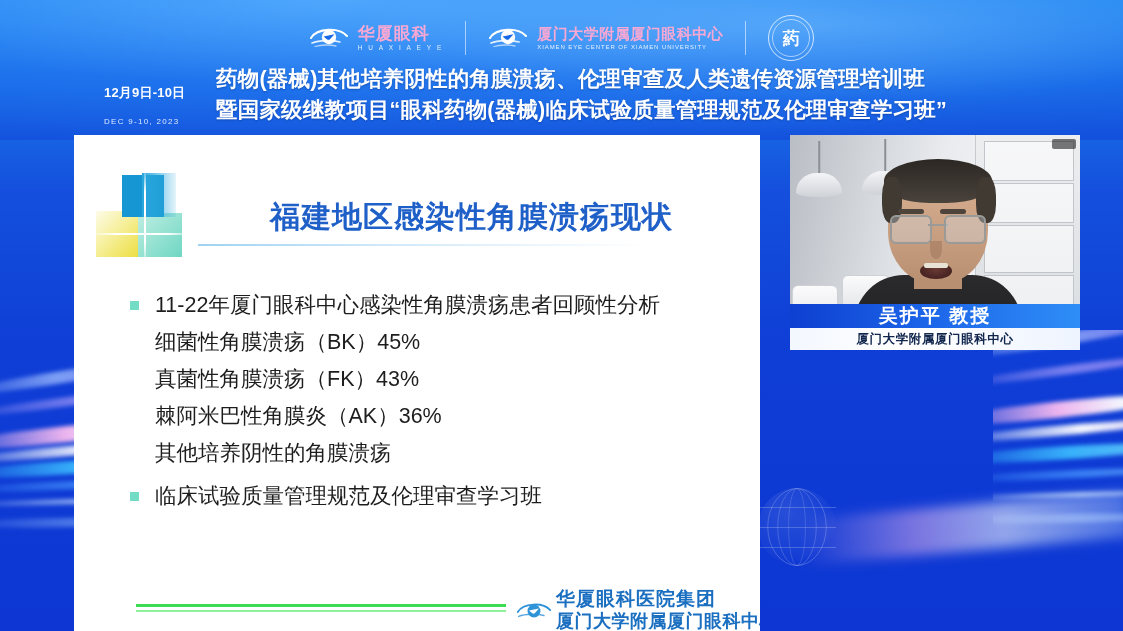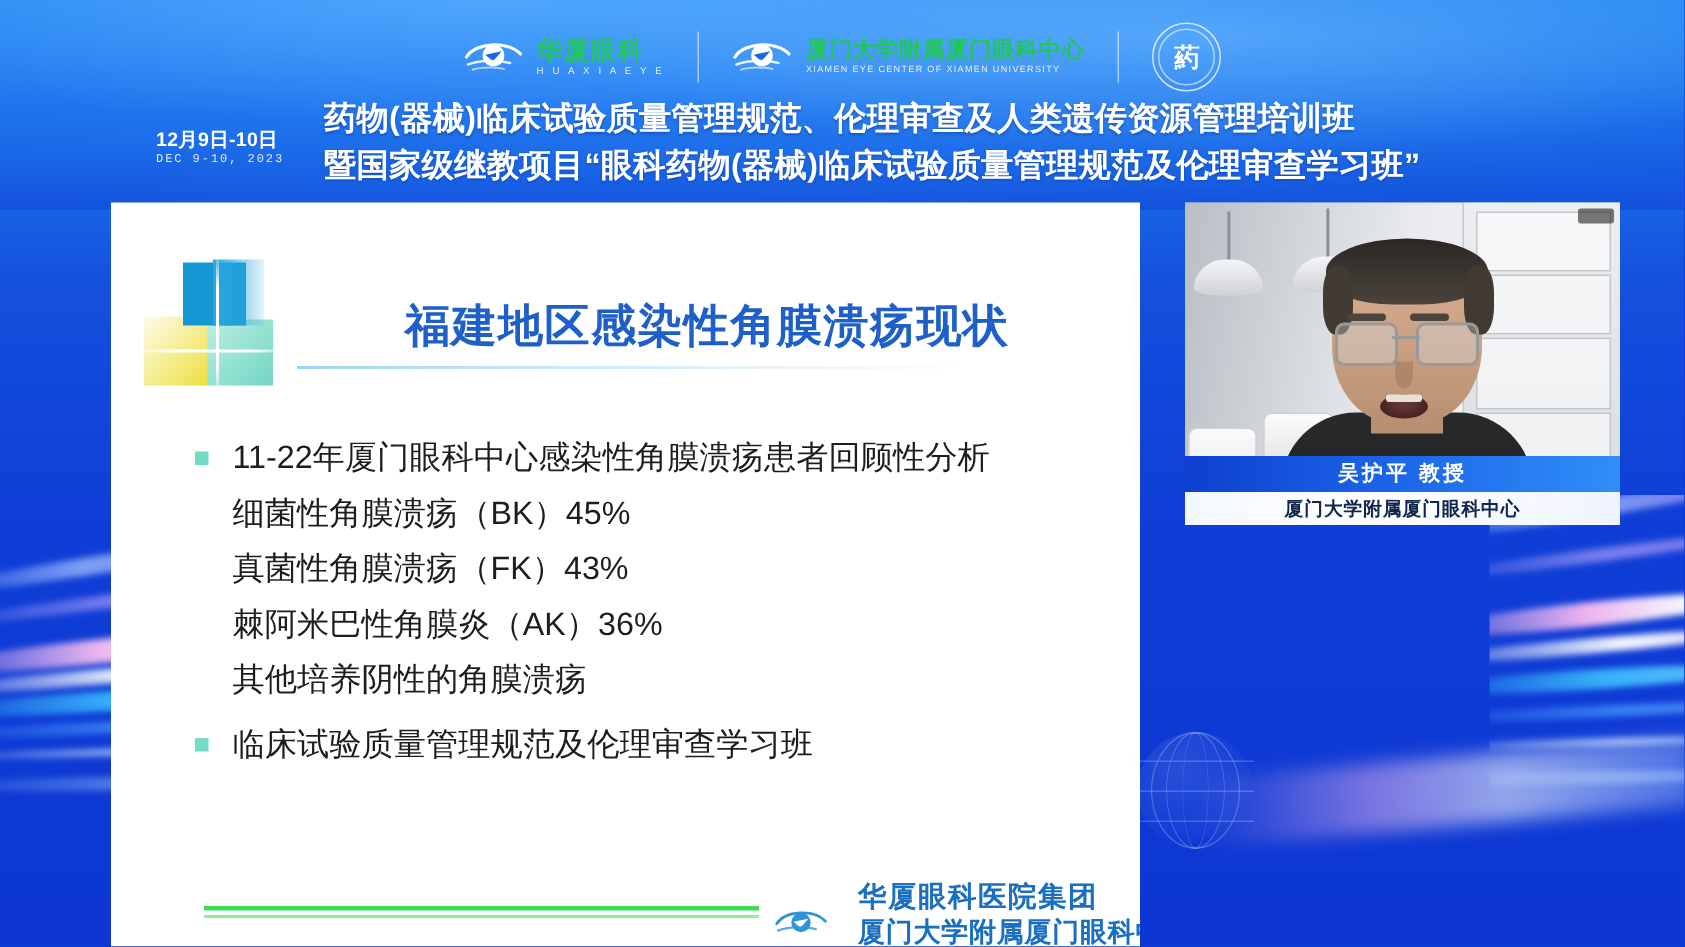--- a/index.html
+++ b/index.html
@@ -50,35 +50,35 @@
   .globe-streak{position:absolute;left:800px;top:505px;width:330px;height:46px;
     background:linear-gradient(92deg, rgba(255,255,255,.0) 0%, rgba(255,190,240,.45) 35%, rgba(255,255,255,.55) 62%, rgba(180,210,255,.35) 100%);
     filter:blur(6px);transform:rotate(-5deg);}
 
   
   .header{position:absolute;left:0;top:0;width:100%;height:135px;}
   .logos{position:absolute;left:0;top:14px;width:100%;height:48px;display:flex;align-items:center;justify-content:center;gap:0;}
   .logo-cell{display:flex;align-items:center;gap:9px;padding:0 22px;color:#fff;}
   .eye-mark{width:40px;height:26px;position:relative;flex:0 0 auto;}
   .logo-txt{display:flex;flex-direction:column;line-height:1;}
-  .logo-cn{font-size:17px;font-weight:bold;letter-spacing:1px;color:#22c55e;white-space:nowrap;}
+  .logo-cn{font-size:17px;font-weight:bold;letter-spacing:1px;color:#f9a8d4;white-space:nowrap;}
   .logo-cn.sm{font-size:15px;letter-spacing:.5px;}
   .logo-en{font-size:6.5px;letter-spacing:2.1px;color:#e3efff;margin-top:3px;white-space:nowrap;}
   .logo-en.sm{letter-spacing:.9px;font-size:6px;}
   .divider{width:1px;height:34px;background:rgba(255,255,255,.55);}
   .seal{width:44px;height:44px;border-radius:50%;border:1.4px solid rgba(255,255,255,.75);
     display:flex;align-items:center;justify-content:center;position:relative;color:#fff;}
   .seal:after{content:"";position:absolute;inset:3px;border-radius:50%;border:1px solid rgba(255,255,255,.55);}
   .seal-char{font-size:17px;font-weight:bold;line-height:1;}
 
   .title-row{position:absolute;left:0;top:64px;width:100%;display:flex;align-items:flex-start;}
   .date-block{width:110px;margin-left:104px;color:#fff;text-align:left;flex:0 0 auto;}
   .year{font-family:"Liberation Serif","DejaVu Serif",serif;font-size:33px;font-weight:bold;line-height:30px;letter-spacing:1px;}
   .date-cn{font-size:13px;font-weight:bold;margin-top:20px;letter-spacing:.2px;}
-  .date-en{font-size:8px;letter-spacing:1.3px;margin-top:0;color:#dbe9ff;font-family:Liberation Mono, monospace;}
+  .date-en{font-size:8px;letter-spacing:1.3px;margin-top:15px;color:#dbe9ff;}
   .conf-titles{flex:1;color:#fff;padding-left:2px;}
   .conf-line{font-size:21.5px;font-weight:bold;line-height:31px;letter-spacing:.2px;white-space:nowrap;
     text-shadow:0 1px 2px rgba(0,30,90,.35);}
 
   
   .slide{position:absolute;left:74px;top:135px;width:686px;height:496px;background:#fff;overflow:hidden;}
   .slide-deco{position:absolute;left:22px;top:36px;width:86px;height:86px;}
   .deco-blue{position:absolute;left:26px;top:4px;width:42px;height:42px;background:#1696d2;}
   .deco-yellow{position:absolute;left:0px;top:40px;width:46px;height:46px;
     background:linear-gradient(135deg,#fdfbe8 0%,#f6ef9a 45%,#ecdd3a 100%);}
@@ -97,21 +97,21 @@
 
   .body{position:absolute;left:56px;top:152px;width:610px;}
   .blk{display:flex;align-items:flex-start;margin-bottom:6px;}
   .bullet{width:9px;height:9px;background:#72dcc4;flex:0 0 auto;margin-top:14px;margin-right:16px;}
   .lines{flex:1;}
   .line{font-size:21.5px;line-height:37px;color:#1d1d1d;white-space:nowrap;}
   .indent{padding-left:0;}
 
   .footer-rule{position:absolute;left:62px;bottom:24px;width:370px;height:3px;background:#3ddc55;}
   .footer-rule2{position:absolute;left:62px;bottom:19px;width:370px;height:2px;background:#8ef09a;}
-  .slide-footer-logo{position:absolute;left:442px;bottom:0px;display:flex;align-items:flex-end;gap:20px;}
+  .slide-footer-logo{position:absolute;left:442px;bottom:0px;display:flex;align-items:center;gap:4px;}
   .sfl-txt{display:flex;flex-direction:column;line-height:1.05;}
   .sfl-1{font-size:19px;font-weight:bold;color:#1b6fc0;letter-spacing:1px;white-space:nowrap;}
   .sfl-2{font-size:18px;font-weight:bold;color:#1b6fc0;letter-spacing:.5px;white-space:nowrap;margin-top:3px;}
 
   
   .video{position:absolute;left:790px;top:135px;width:290px;height:215px;background:#c9ccd2;overflow:hidden;}
   .room{position:absolute;inset:0;
     background:linear-gradient(100deg,#b9bdc4 0%, #cfd3d8 22%, #e9ebee 48%, #f2f3f5 72%, #dcdee2 100%);}
   .wall-r{position:absolute;right:0;top:0;width:104px;height:100%;
     background:linear-gradient(180deg,#eceef0,#d9dce0);border-left:1px solid #c6c9ce;}
@@ -148,21 +148,21 @@
     background:radial-gradient(ellipse at 50% 40%, #6b3a35 0%, #4b2624 60%, #3a1d1c 100%);}
   .teeth{position:absolute;left:52px;top:104px;width:24px;height:5px;border-radius:2px;background:#e8e2d6;}
   .body-shirt{position:absolute;left:-18px;top:116px;width:168px;height:99px;border-radius:50px 50px 0 0;
     background:linear-gradient(180deg,#2a2a2c 0%,#1d1d1f 100%);}
   .neck{position:absolute;left:42px;top:108px;width:48px;height:22px;background:#b98f72;}
   .vid-badge{position:absolute;right:4px;top:4px;width:24px;height:10px;background:rgba(30,30,30,.6);border-radius:2px;}
 
   .name-bar{position:absolute;left:790px;top:304px;width:290px;height:24px;
     background:linear-gradient(90deg,#0e3fd0 0%, #1b63e8 45%, #2f8ef7 100%);
     display:flex;align-items:center;justify-content:center;}
-  .name-txt{color:#fff;font-size:14px;font-weight:bold;letter-spacing:2px;}
+  .name-txt{color:#fff;font-size:19px;font-weight:bold;letter-spacing:2px;}
   .org-bar{position:absolute;left:790px;top:328px;width:290px;height:22px;
     background:linear-gradient(90deg,#f3f7ff 0%, #ffffff 40%, #eef4ff 100%);
     display:flex;align-items:center;justify-content:center;}
   .org-txt{color:#11264d;font-size:12.5px;font-weight:bold;letter-spacing:.6px;}
 </style>
 </head>
 <body>
 
 <div class="stage">
 
@@ -248,21 +248,21 @@
       </div>
 
     </div>
 
     <div class="title-row">
       <div class="date-block">
         <div class="date-cn">12月9日-10日</div>
         <div class="date-en">DEC 9-10, 2023</div>
       </div>
       <div class="conf-titles">
-        <div class="conf-line">药物(器械)临床试验质量管理规范、伦理审查及人类遗传资源管理培训班</div>
+        <div class="conf-line">药物(器械)其他培养阴性的角膜溃疡、伦理审查及人类遗传资源管理培训班</div>
         <div class="conf-line">暨国家级继教项目“眼科药物(器械)临床试验质量管理规范及伦理审查学习班”</div>
       </div>
     </div>
   </div>
 
   <div class="slide">
 
     <div class="slide-deco">
       <div class="deco-yellow"></div>
       <div class="deco-teal"></div>

